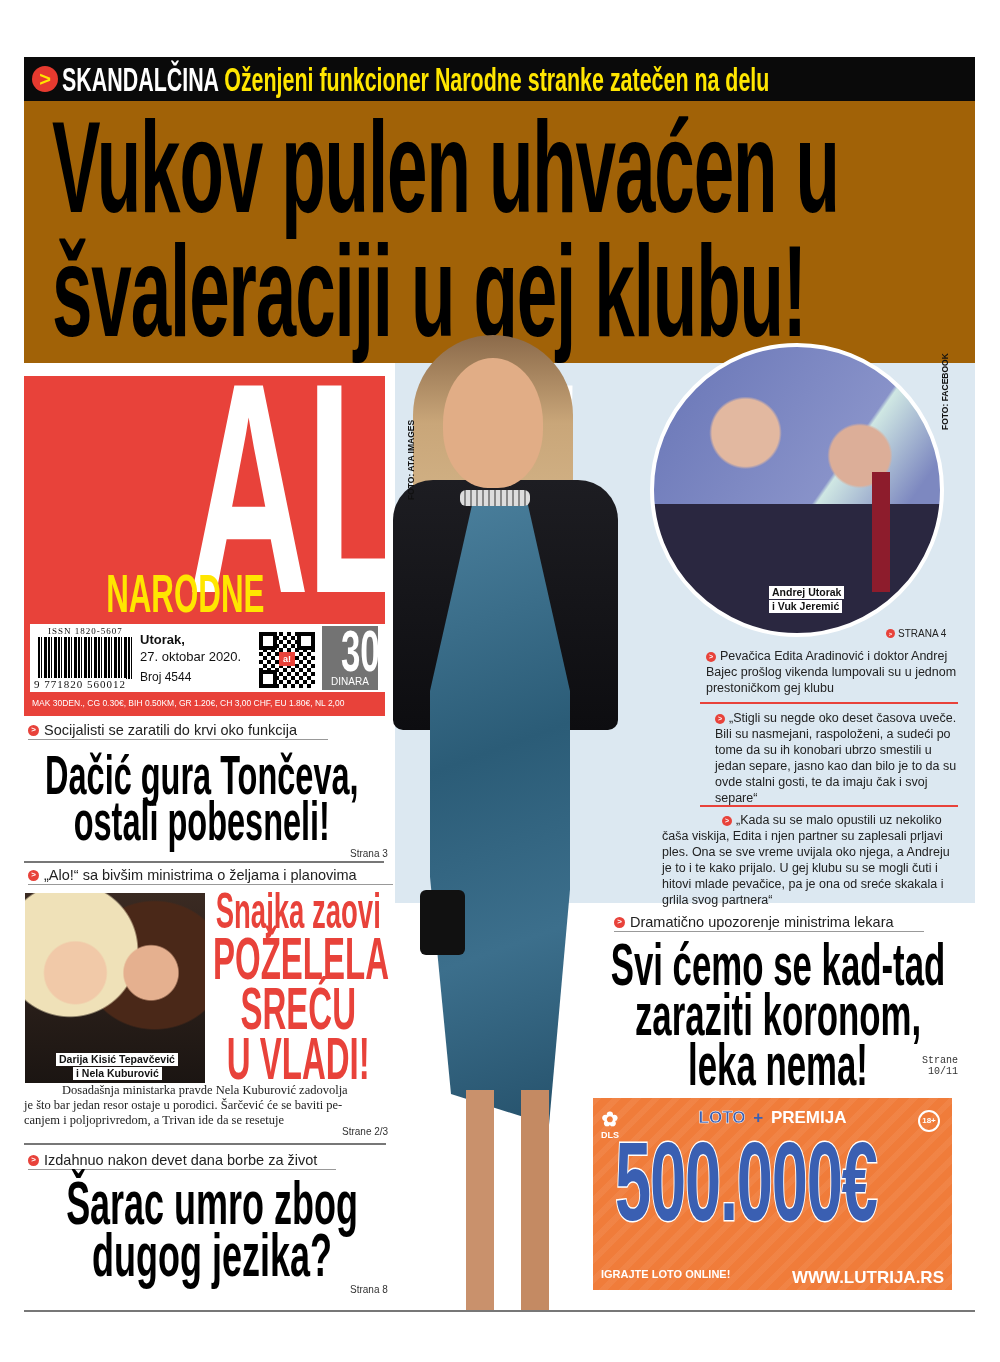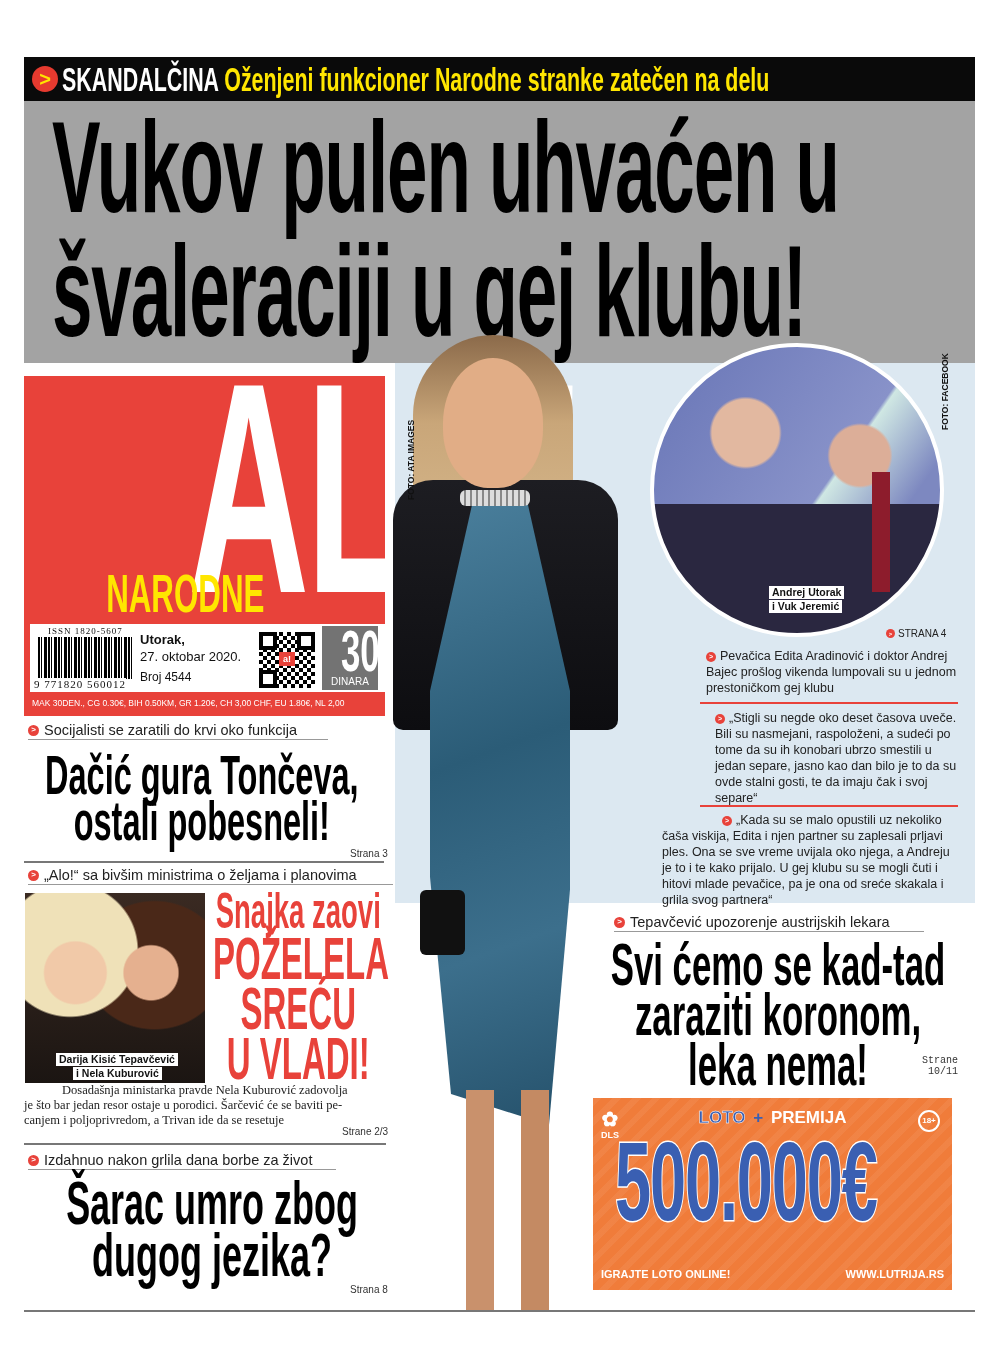--- a/index.html
+++ b/index.html
@@ -10,21 +10,21 @@
 
   
   .kicker-bar { position: absolute; left: 24px; top: 57px; width: 951px; height: 44px; background: #0a0a0a; display: flex; align-items: center; padding-left: 8px; overflow: hidden; }
   .arrow-badge { width: 26px; height: 26px; border-radius: 50%; background: #e63a2f; color: #ffe600; font-weight: 700; font-size: 20px; display: flex; align-items: center; justify-content: center; flex: none; margin-right: 4px; }
   .kicker-wrap { height: 44px; overflow: visible; position: relative; flex: 1; }
   .kicker-text { position: absolute; left: 0; top: 3px; font-size: 34px; line-height: 38px; transform: scaleX(0.63); }
   .kicker-label { color: #ffffff; }
   .kicker-sub { color: #ffe600; }
 
   
-  .hero-panel { position: absolute; left: 24px; top: 101px; width: 951px; height: 262px; background: #a3a3a3; }
+  .hero-panel { position: absolute; left: 24px; top: 101px; width: 951px; height: 262px; background: #a16207; }
   .headline { position: absolute; left: 28px; top: 4px; font-size: 130px; line-height: 124px; color: #000; transform: scaleX(0.56); letter-spacing: -2px; }
 
   
   .right-panel { position: absolute; left: 640px; top: 363px; width: 335px; height: 540px; background: #dce8f1; }
   .left-blue-strip { position: absolute; left: 395px; top: 363px; width: 245px; height: 540px; background: #dce8f1; }
 
   
   .masthead { position: absolute; left: 24px; top: 376px; width: 361px; height: 340px; background: #e8423a; }
   .logo { position: absolute; left: 8px; top: -38px; font-size: 300px; line-height: 300px; color: #fff; font-weight: 700; transform: scaleX(0.56); letter-spacing: -6px; }
   .tagline { position: absolute; left: 8px; top: 190px; font-size: 54px; line-height: 54px; color: #ffe600; transform: scaleX(0.58); font-weight: 700; }
@@ -105,21 +105,21 @@
   .lotto-plus { color: #3a5fb2; margin: 0 3px; }
   .lotto-premija { color: #fff; }
   .age-badge { position: absolute; right: 12px; top: 12px; width: 22px; height: 22px; border-radius: 50%; border: 2px solid #fff; color: #fff; font-size: 8px; font-weight: 700; text-align: center; line-height: 18px; }
   .dls-logo { position: absolute; left: 8px; top: 10px; color: #fff; font-size: 9px; font-weight: 700; text-align: center; line-height: 10px; }
   .dls-mark { font-size: 20px; line-height: 22px; display: block; }
   .jackpot { position: absolute; left: 22px; top: 28px; font-size: 112px; line-height: 112px; font-weight: 700; color: #3a5fb2; -webkit-text-stroke: 3px #fff; paint-order: stroke fill; transform: scaleX(0.58); transform-origin: left top; white-space: nowrap; letter-spacing: -2px; }
   .lotto-tv { position: absolute; left: 20px; top: 132px; font-size: 19px; font-weight: 700; color: #fff; white-space: nowrap; display: flex; align-items: center; }
   .tv-one { font-size: 40px; line-height: 30px; color: #d9d9d9; margin: 0 4px; font-style: italic; }
   .tv-prva { font-weight: 400; color: #e9e9e9; font-size: 15px; margin-right: 6px; }
   .lotto-bottom-l { position: absolute; left: 8px; top: 170px; font-size: 11px; font-weight: 700; color: #fff; }
-  .lotto-bottom-r { position: absolute; right: 8px; top: 170px; font-size: 11px; font-weight: 700; color: #fff; }
+  .lotto-bottom-r { position: absolute; right: 8px; top: 170px; font-size: 17px; font-weight: 700; color: #fff; }
 
   .bottom-rule { position: absolute; left: 24px; top: 1310px; width: 951px; height: 2px; background: #777; }
 </style>
 </head>
 <body>
 
 <div class="hero-panel">
   <div class="headline cond">
     <div>Vukov pulen uhvaćen u</div>
     <div>švaleraciji u gej klubu!</div>
@@ -183,21 +183,21 @@
   <div style="font-size:60px; line-height:50px;">U VLADI!</div>
 </div>
 <div class="body-text" style="left:62px; top:1082px;">Dosadašnja ministarka pravde Nela Kuburović zadovolja</div>
 <div class="body-text" style="left:24px; top:1097px;">je što bar jedan resor ostaje u porodici. Šarčević će se baviti pe-</div>
 <div class="body-text" style="left:24px; top:1112px;">canjem i poljoprivredom, a Trivan ide da se resetuje</div>
 <div class="page-ref" style="left:342px; top:1126px;">Strane 2/3</div>
 <div class="rule" style="left:24px; top:1143px; width:362px;"></div>
 
 <div class="kicker-line" style="left:28px; top:1152px; width:308px;">
   <span class="dot-arrow">&gt;</span>
-  <span>Izdahnuo nakon grlila dana borbe za život</span>
+  <span>Izdahnuo nakon devet dana borbe za život</span>
 </div>
 <div class="big-head story3-head">
   <div>Šarac umro zbog</div>
   <div>dugog jezika?</div>
 </div>
 <div class="page-ref" style="left:350px; top:1284px;">Strana 8</div>
 
 <div class="woman">
   <div class="hair"></div>
   <div class="jacket"></div>
@@ -230,21 +230,21 @@
   <span class="dot-arrow" style="width:10px;height:10px;font-size:7px;margin-right:4px;vertical-align:middle;">&gt;</span><span>„Stigli su negde oko deset časova uveče. Bili su nasmejani, raspoloženi, a sudeći po tome da su ih konobari ubrzo smestili u jedan separe, jasno kao dan bilo je to da su ovde stalni gosti, te da imaju čak i svoj separe“</span>
 </div>
 <div class="red-rule" style="left:700px; top:805px; width:258px;"></div>
 
 <div class="side-text" style="left:662px; top:812px; width:296px; text-indent:60px;">
   <span class="dot-arrow" style="width:10px;height:10px;font-size:7px;margin-right:4px;vertical-align:middle;text-indent:0;">&gt;</span><span>„Kada su se malo opustili uz nekoliko čaša viskija, Edita i njen partner su zaplesali prljavi ples. Ona se sve vreme uvijala oko njega, a Andreju je to i te kako prijalo. U gej klubu su se mogli čuti i hitovi mlade pevačice, pa je ona od sreće skakala i grlila svog partnera“</span>
 </div>
 
 <div class="kicker-line" style="left:614px; top:914px; width:310px;">
   <span class="dot-arrow">&gt;</span>
-  <span>Tepavčević upozorenje austrijskih lekara</span>
+  <span>Dramatično upozorenje ministrima lekara</span>
 </div>
 <div class="big-head story4-head">
   <div>Svi ćemo se kad-tad</div>
   <div>zaraziti koronom,</div>
   <div>leka nema!</div>
 </div>
 <div class="page-ref" style="left:922px; top:1055px; text-align:right;font-family:Liberation Mono, monospace;">
   <div>Strane</div>
   <div>10/11</div>
 </div>

